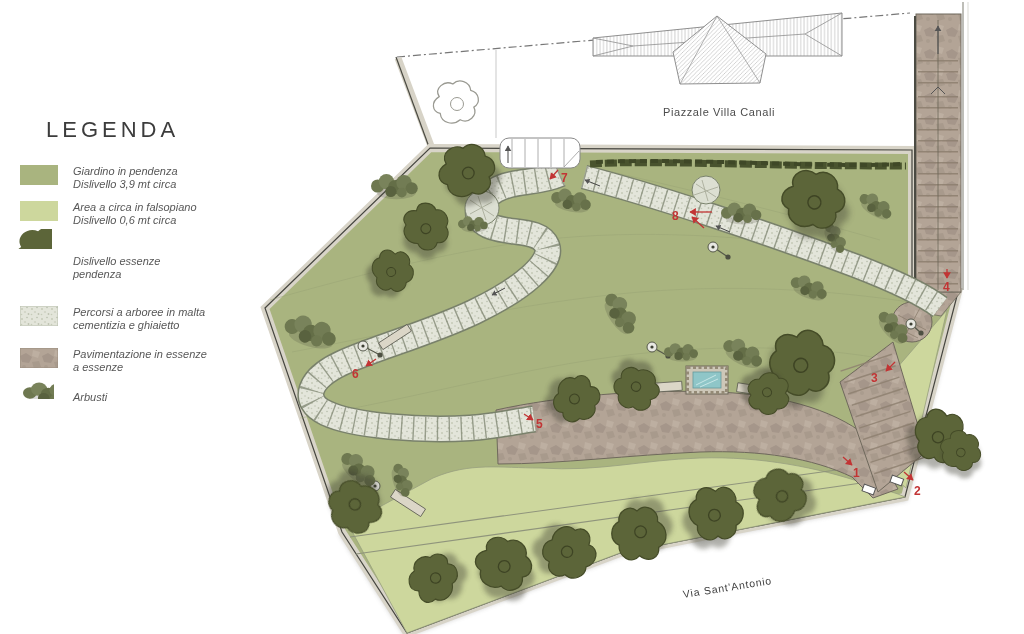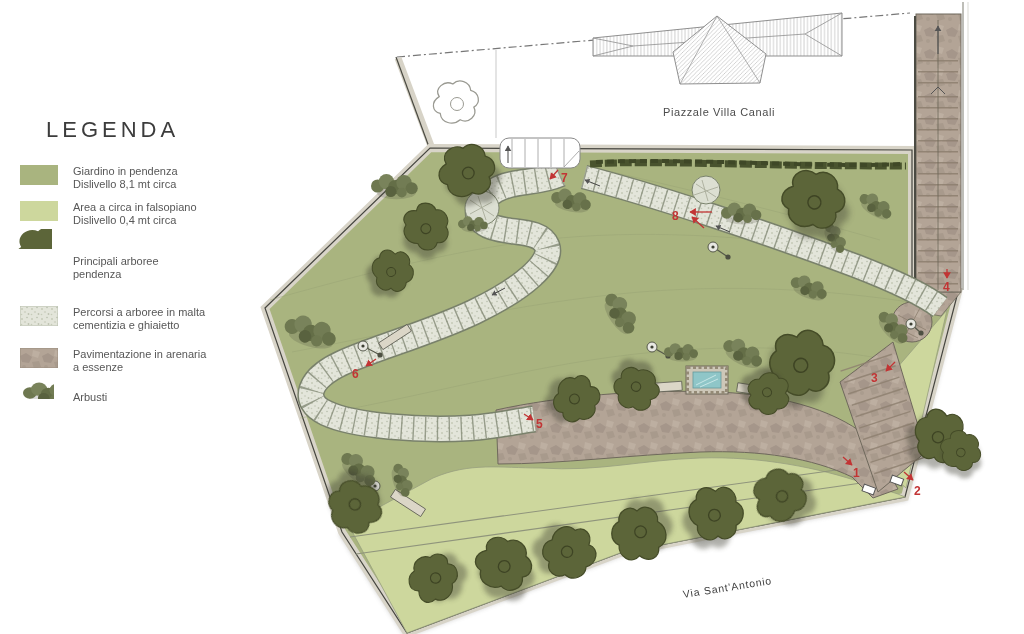--- a/index.html
+++ b/index.html
@@ -6,21 +6,21 @@
   .stage{position:relative;width:1024px;height:634px;background:#fff;overflow:hidden;
          font-family:"Liberation Sans",sans-serif;}
   .plan-svg{position:absolute;left:0;top:0;}
   .defs-svg{position:absolute;width:0;height:0;}
   
   .legend{position:absolute;left:0;top:13px;width:270px;height:634px;z-index:5;}
   .lg-title{position:absolute;left:46px;top:104px;font-size:22px;font-weight:400;
             letter-spacing:4px;color:#3c3c3c;margin:0;}
   .lg-row{position:absolute;left:20px;}
   .lg-sw{position:absolute;left:0;top:0;width:38px;height:20px;}
-  .lg-txt{position:absolute;left:53px;top:0;font-size:11px;line-height:13px;color:#575757;white-space:nowrap;}
+  .lg-txt{position:absolute;left:53px;top:0;font-size:11px;line-height:13px;color:#575757;white-space:nowrap;font-style:italic;}
   .sw-olive{background:#a9b47f;}
   .sw-lawn{background:#cdd79d;}
   .r1{top:152px;} .r2{top:188px;}
   .r3{top:222px;} .r3 .lg-txt{top:20px;}
   .r4{top:293px;} .r5{top:335px;}
   .r6{top:366px;} .r6 .lg-txt{top:12px;}
   .mk{font-weight:bold;font-size:12px;fill:#c23434;}
   .maplabel{fill:#4c4c4c;font-size:11px;letter-spacing:.6px;}
   .streetlabel{fill:#3f3f3f;font-size:10.5px;letter-spacing:.8px;}
 </style>
@@ -86,58 +86,58 @@
   </defs>
 </svg>
 
 <aside class="legend">
   <h1 class="lg-title">LEGENDA</h1>
 
   <div class="lg-row r1">
     <div class="lg-sw sw-olive"></div>
     <div class="lg-txt">
       <div>Giardino in pendenza</div>
-      <div>Dislivello 8,1 mt circa</div>
+      <div>Dislivello 3,9 mt circa</div>
     </div>
   </div>
 
   <div class="lg-row r2">
     <div class="lg-sw sw-lawn"></div>
     <div class="lg-txt">
       <div>Area a circa in falsopiano</div>
-      <div>Dislivello 0,4 mt circa</div>
+      <div>Dislivello 0,6 mt circa</div>
     </div>
   </div>
 
   <div class="lg-row r3">
     <svg class="lg-sw" style="left:-6px;top:-6px;" width="56" height="56">
       <use href="#treeBlobPath" transform="translate(28,27) scale(1.3)" fill="#5c6539"></use>
     </svg>
     <div class="lg-txt">
-      <div>Principali arboree</div>
+      <div>Dislivello essenze</div>
       <div>pendenza</div>
     </div>
   </div>
 
   <div class="lg-row r4">
     <svg class="lg-sw" width="38" height="20">
       <rect width="38" height="20" fill="url(#gravelPat)" stroke="#b9bfae"></rect>
     </svg>
     <div class="lg-txt">
       <div>Percorsi a arboree in malta</div>
       <div>cementizia e ghiaietto</div>
     </div>
   </div>
 
   <div class="lg-row r5">
     <svg class="lg-sw" width="38" height="20">
       <rect width="38" height="20" fill="url(#arenPat)" stroke="#9a8d7f"></rect>
     </svg>
     <div class="lg-txt">
-      <div>Pavimentazione in arenaria</div>
+      <div>Pavimentazione in essenze</div>
       <div>a essenze</div>
     </div>
   </div>
 
   <div class="lg-row r6">
     <svg class="lg-sw" style="left:-4px;" width="60" height="30">
       <use href="#shrubFull" transform="translate(30,14) scale(1.15 0.95)"></use>
     </svg>
     <div class="lg-txt">
       <div>Arbusti</div>

